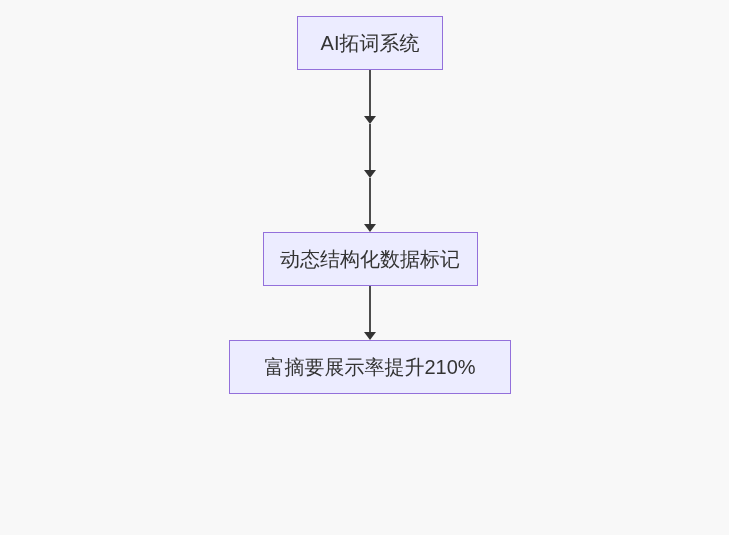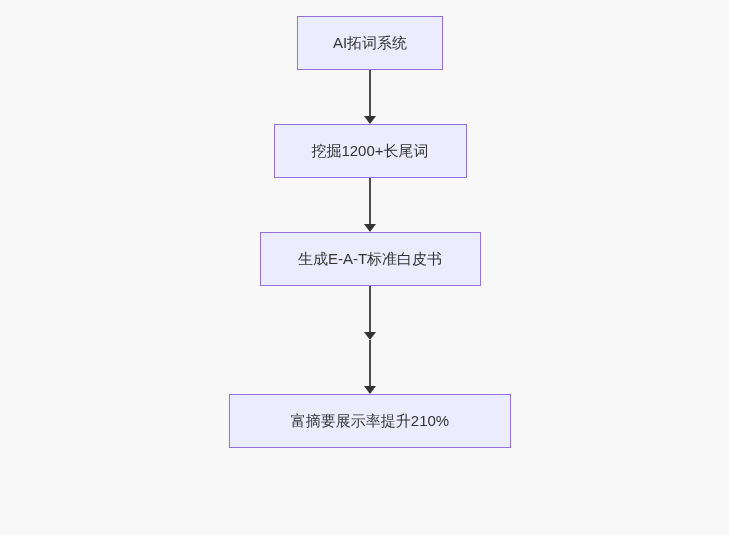--- a/index.html
+++ b/index.html
@@ -28,21 +28,21 @@
   }
   .flow-node{
     box-sizing:border-box;
     height:54px;
     background:var(--node-fill);
     border:1.5px solid var(--node-border);
     display:flex;
     align-items:center;
     justify-content:center;
     color:var(--text);
-    font-size:15px;
+    font-size:20px;
     white-space:nowrap;
     text-align:center;
   }
   .flow-arrow{
     display:flex;
     flex-direction:column;
     align-items:center;
     height:54px;
   }
   .flow-arrow .line{
@@ -63,36 +63,35 @@
 <div class="canvas">
   <div class="flow-column">
 
     <div class="flow-node" style="width:146px">AI拓词系统</div>
 
     <div class="flow-arrow">
       <div class="line"></div>
       <div class="head"></div>
     </div>
 
-    <div class="flow-node" style="width:193px">挖掘1200+长尾词</div>
-
-    <div class="flow-arrow">
-      <div class="line"></div>
-      <div class="head"></div>
-    </div>
-
-    <div class="flow-node" style="width:221px">生成E-A-T标准白皮书</div>
 
     <div class="flow-arrow">
       <div class="line"></div>
       <div class="head"></div>
     </div>
 
 
     <div class="flow-arrow">
       <div class="line"></div>
       <div class="head"></div>
     </div>
 
+    <div class="flow-node" style="width:215px">动态结构化数据标记</div>
+
+    <div class="flow-arrow">
+      <div class="line"></div>
+      <div class="head"></div>
+    </div>
+
     <div class="flow-node" style="width:282px">富摘要展示率提升210%</div>
 
   </div>
 </div>
 
 </body></html>

